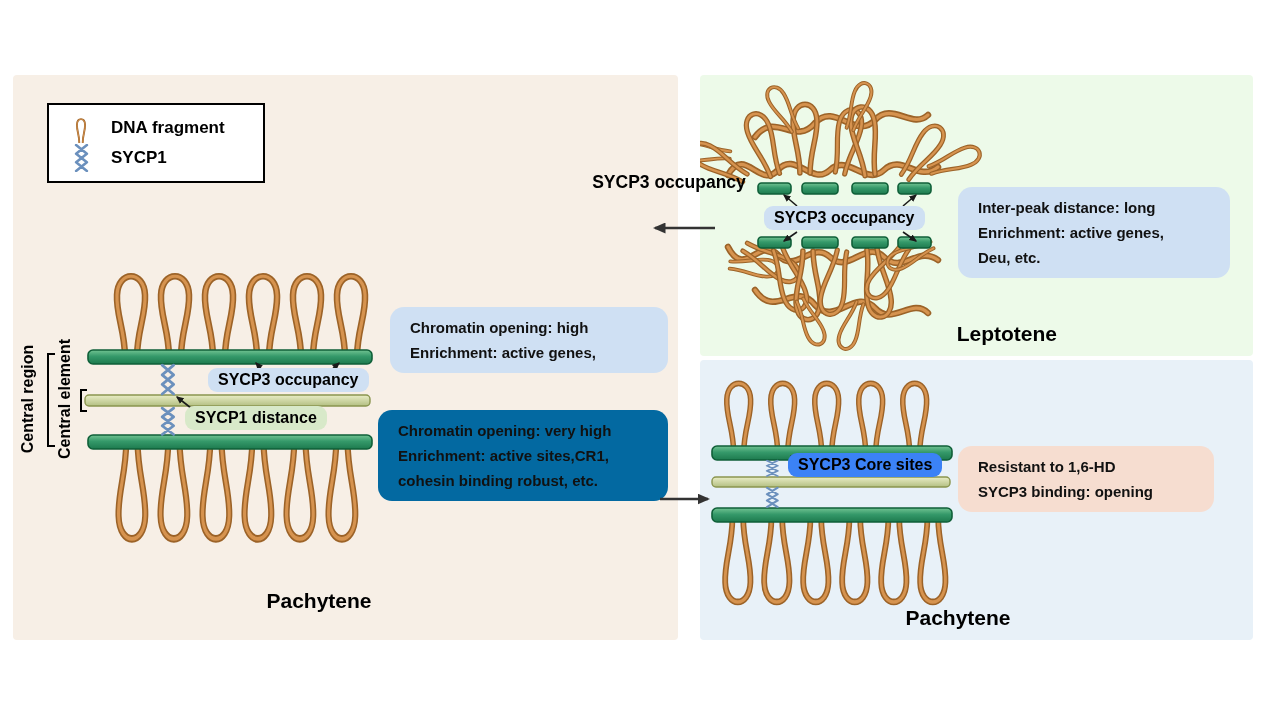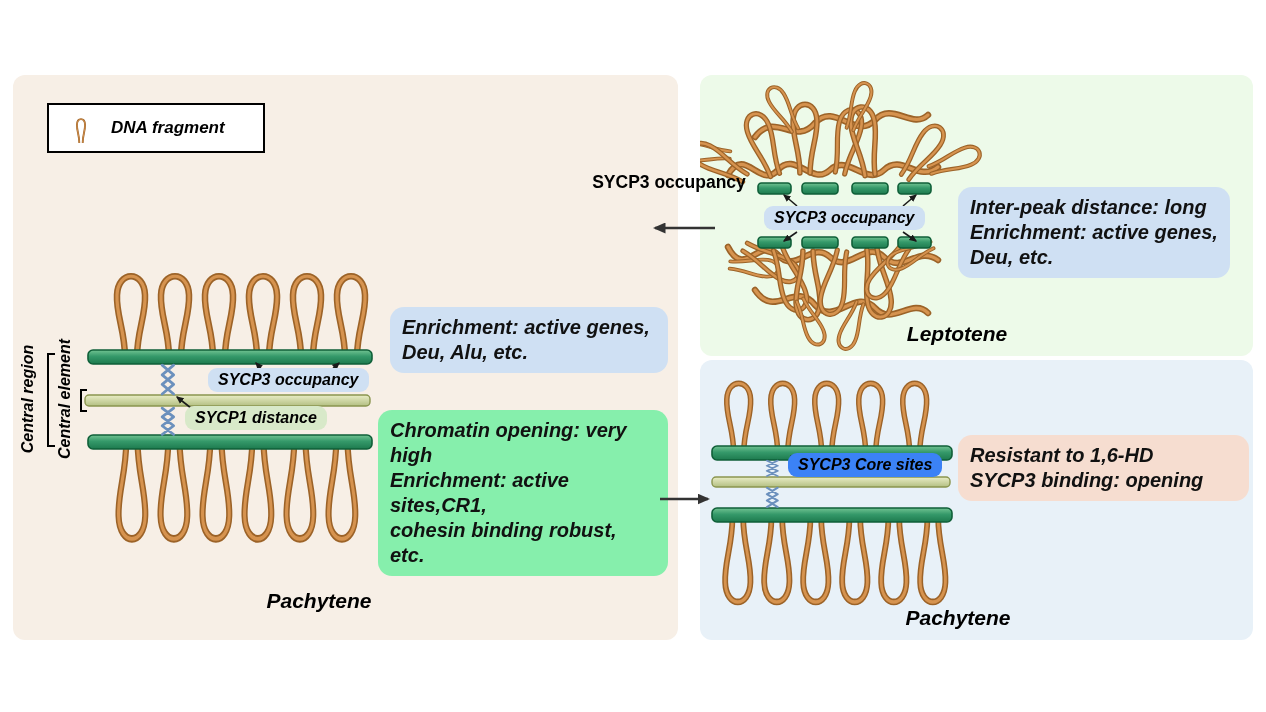--- a/index.html
+++ b/index.html
@@ -1,20 +1,20 @@
 <!DOCTYPE html>
 <html><head>
 <meta charset="utf-8">
 <style>
   html,body { margin:0; padding:0; background:#fff; }
   .stage {
     position:relative; width:1266px; height:712px; background:#ffffff;
     font-family:"Liberation Sans","DejaVu Sans",sans-serif; color:#000; overflow:hidden;
   }
-  .panel { position:absolute; border-radius:12px;font-style:italic; }
+  .panel { position:absolute; border-radius:4px; }
   .panel-left { left:13px; top:75px; width:665px; height:565px; background:#f7efe6; }
   .panel-leptotene { left:700px; top:75px; width:553px; height:281px; background:#edfae9; }
   .panel-pachytene-right { left:700px; top:360px; width:553px; height:280px; background:#e8f1f8; }
 
   .diagram { position:absolute; left:0; top:0; }
 
   
   .dna-o { fill:none; stroke:#9c6328; stroke-width:6.5; stroke-linecap:round; stroke-linejoin:round; }
   .dna-i { fill:none; stroke:#d6934f; stroke-width:3.2; stroke-linecap:round; stroke-linejoin:round; }
 
@@ -35,25 +35,25 @@
 
   .pill {
     position:absolute; border-radius:9px; padding:2px 10px 3px; font-weight:bold;
     font-size:16px; white-space:nowrap; line-height:19px;
   }
   .pill-blue  { background:#cfe0f3; }
   .pill-green { background:#d8e9c9; }
   .pill-white { background:#3b82f6; }
 
   .info-box {
-    position:absolute; border-radius:14px; padding:8px 12px; box-sizing:border-box;
-    font-weight:bold; font-size:20px; line-height:25px; color:#111;
+    position:absolute; border-radius:14px; padding:8px 20px; box-sizing:border-box;
+    font-weight:bold; font-size:15px; line-height:25px; color:#111;
   }
   .info-blue  { background:#cfe0f3; }
-  .info-green { background:#86efac; }
+  .info-green { background:#0369a1; }
   .info-pink  { background:#f6ddd0; }
   .center-last div:last-child { text-align:left; }
 
   .stage-title { position:absolute; font-weight:bold; font-size:21px; text-align:center; }
 
   .side-label {
     position:absolute; font-weight:bold; font-size:16px; text-align:center;
     transform:rotate(-90deg); white-space:nowrap;
   }
 
@@ -134,31 +134,39 @@
 
     <div class="legend">
       <div class="legend-row">
         <span class="legend-icon">
           <svg width="20" height="30" viewBox="0 0 44 104">
               <use href="#loop" transform="translate(0,2)"></use>
             </svg>
         </span>
         <span class="legend-label">DNA fragment</span>
       </div>
+      <div class="legend-row">
+        <span class="legend-icon">
+          <svg width="15" height="28" viewBox="0 0 12 26">
+              <use href="#zig"></use>
+            </svg>
+        </span>
+        <span class="legend-label">SYCP1</span>
+      </div>
     </div>
 
     <div class="side-label" style="left:-55px; top:315px; width:140px;">Central region</div>
     <div class="side-label" style="left:-24px; top:315px; width:152px;">Central element</div>
 
     <div class="pill pill-blue" style="left:195px; top:293px;">SYCP3 occupancy</div>
     <div class="pill pill-green" style="left:172px; top:331px;">SYCP1 distance</div>
 
     <div class="info-box info-blue center-last" style="left:377px; top:232px; width:278px;">
+      <div>Chromatin opening: high</div>
       <div>Enrichment: active genes,</div>
-      <div>Deu, Alu, etc.</div>
     </div>
     <div class="info-box info-green center-last" style="left:365px; top:335px; width:290px;">
       <div>Chromatin opening: very high</div>
       <div>Enrichment: active sites,CR1,</div>
       <div>cohesin binding robust, etc.</div>
     </div>
 
     <div class="stage-title" style="left:139px; top:514px; width:334px;">Pachytene</div>
   </section>
 
@@ -217,21 +225,21 @@
     </svg>
 
     <div class="pill pill-blue" style="left:64px; top:131px;">SYCP3 occupancy</div>
 
     <div class="info-box info-blue center-last" style="left:258px; top:112px; width:272px;">
       <div>Inter-peak distance: long</div>
       <div>Enrichment: active genes,</div>
       <div>Deu, etc.</div>
     </div>
 
-    <div class="stage-title" style="left:157px; top:247px; width:200px;">Leptotene</div>
+    <div class="stage-title" style="left:157px; top:247px; width:200px;text-align:right;">Leptotene</div>
   </section>
 
   <section class="panel panel-pachytene-right">
     <svg class="diagram" width="553" height="280">
       <g>
         <use href="#loop" transform="translate(20,7) scale(0.85)"></use>
         <use href="#loop" transform="translate(64,7) scale(0.85)"></use>
         <use href="#loop" transform="translate(108,7) scale(0.85)"></use>
         <use href="#loop" transform="translate(152,7) scale(0.85)"></use>
         <use href="#loop" transform="translate(196,7) scale(0.85)"></use>
@@ -253,21 +261,21 @@
       <g>
         <use href="#zig" transform="translate(66,127) scale(1.05,0.8)"></use>
       </g>
       <g>
         <line class="tarrow" x1="106" y1="108" x2="91" y2="96"></line>
       </g>
     </svg>
 
     <div class="pill pill-white" style="left:88px; top:93px;">SYCP3 Core sites</div>
 
-    <div class="info-box info-pink" style="left:258px; top:75px; width:291px;">
+    <div class="info-box info-pink" style="left:258px; top:86px; width:256px;">
       <div>Resistant to 1,6-HD</div>
       <div>SYCP3 binding: opening</div>
     </div>
 
     <div class="stage-title" style="left:158px; top:246px; width:200px;">Pachytene</div>
   </section>
 
   <div class="transition-label">
     <div>SYCP3 occupancy</div>
   </div>

